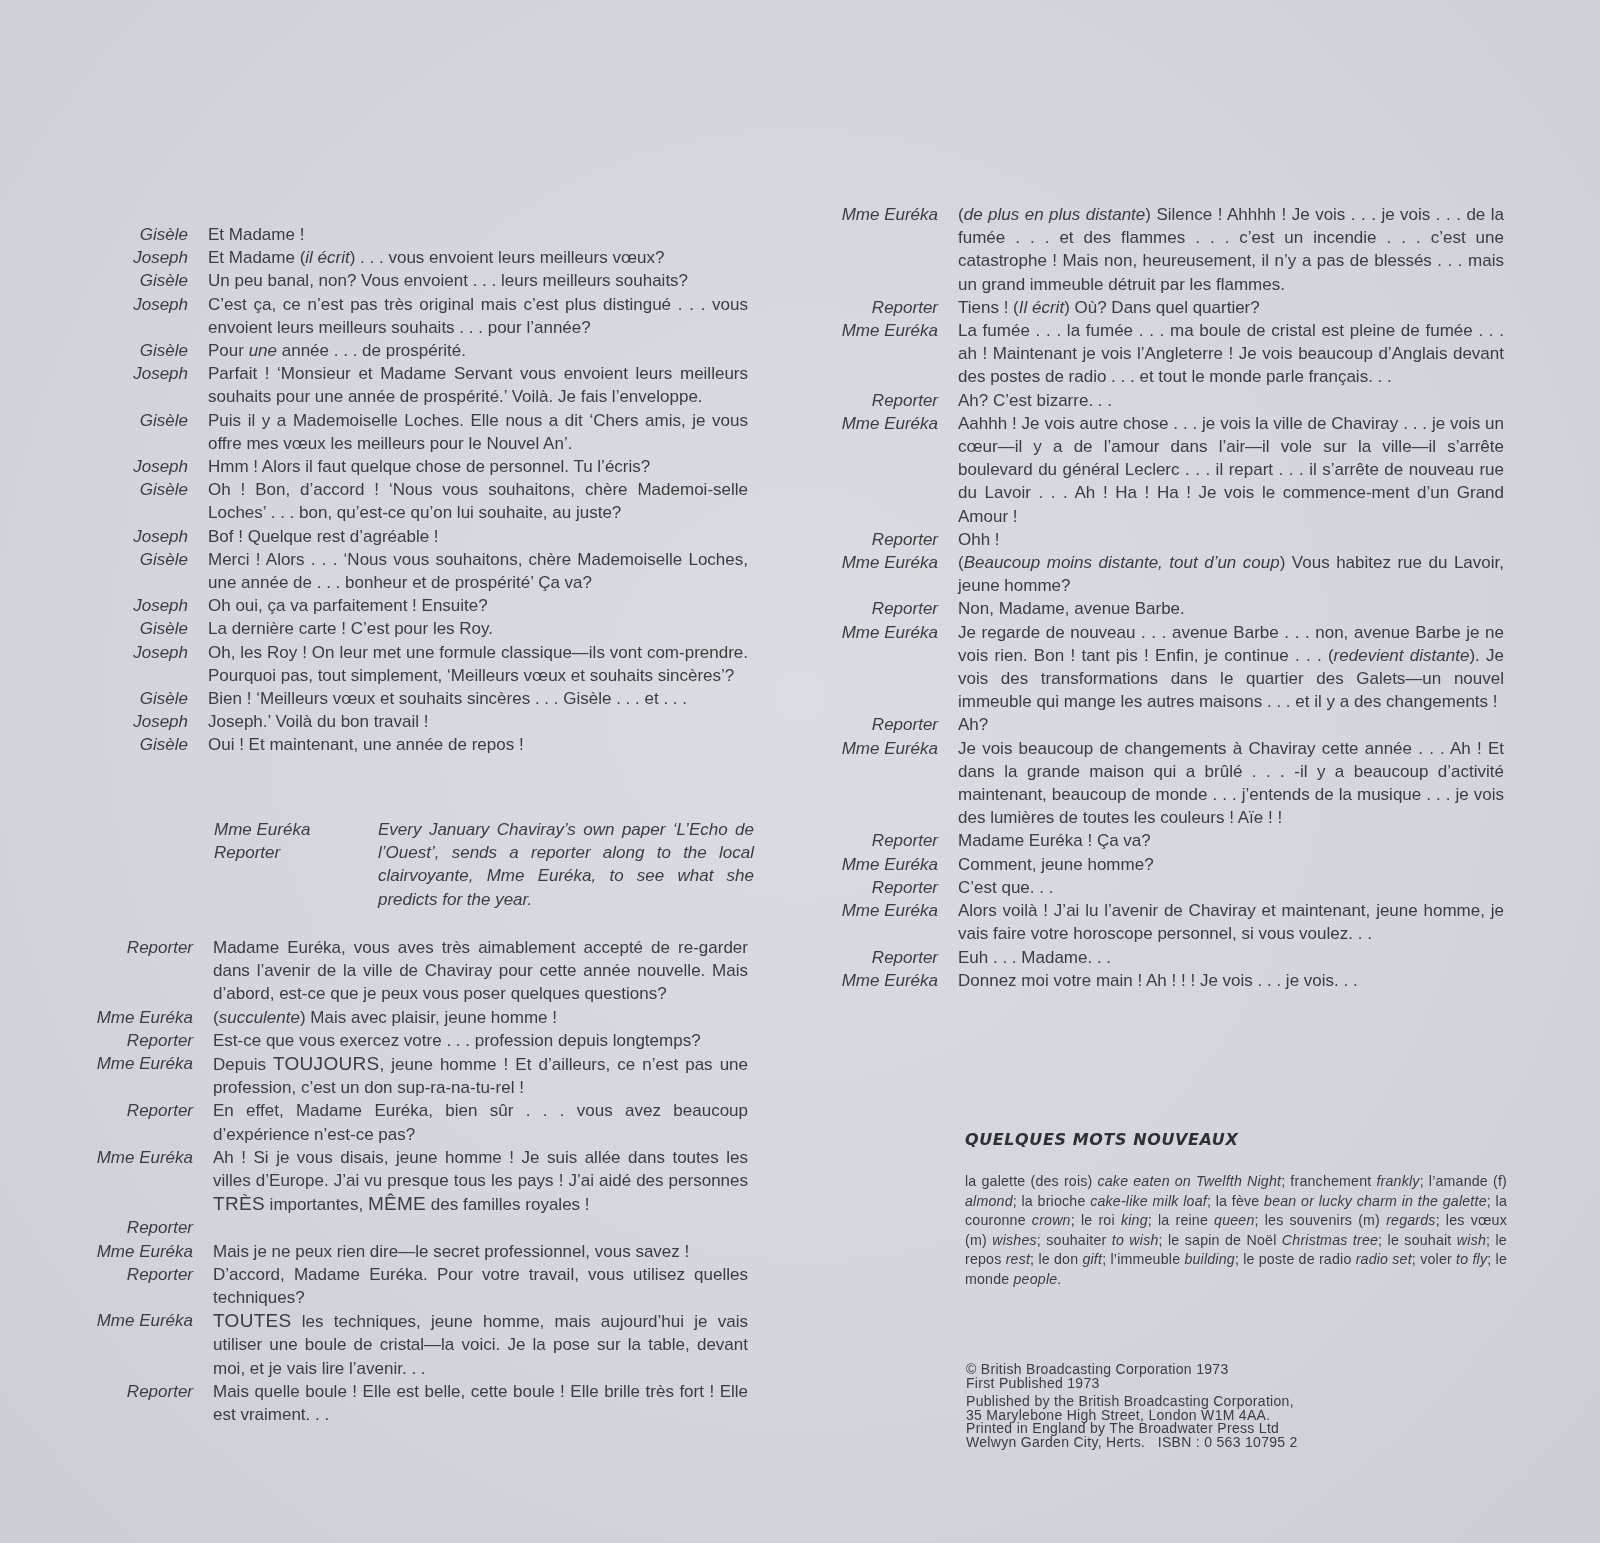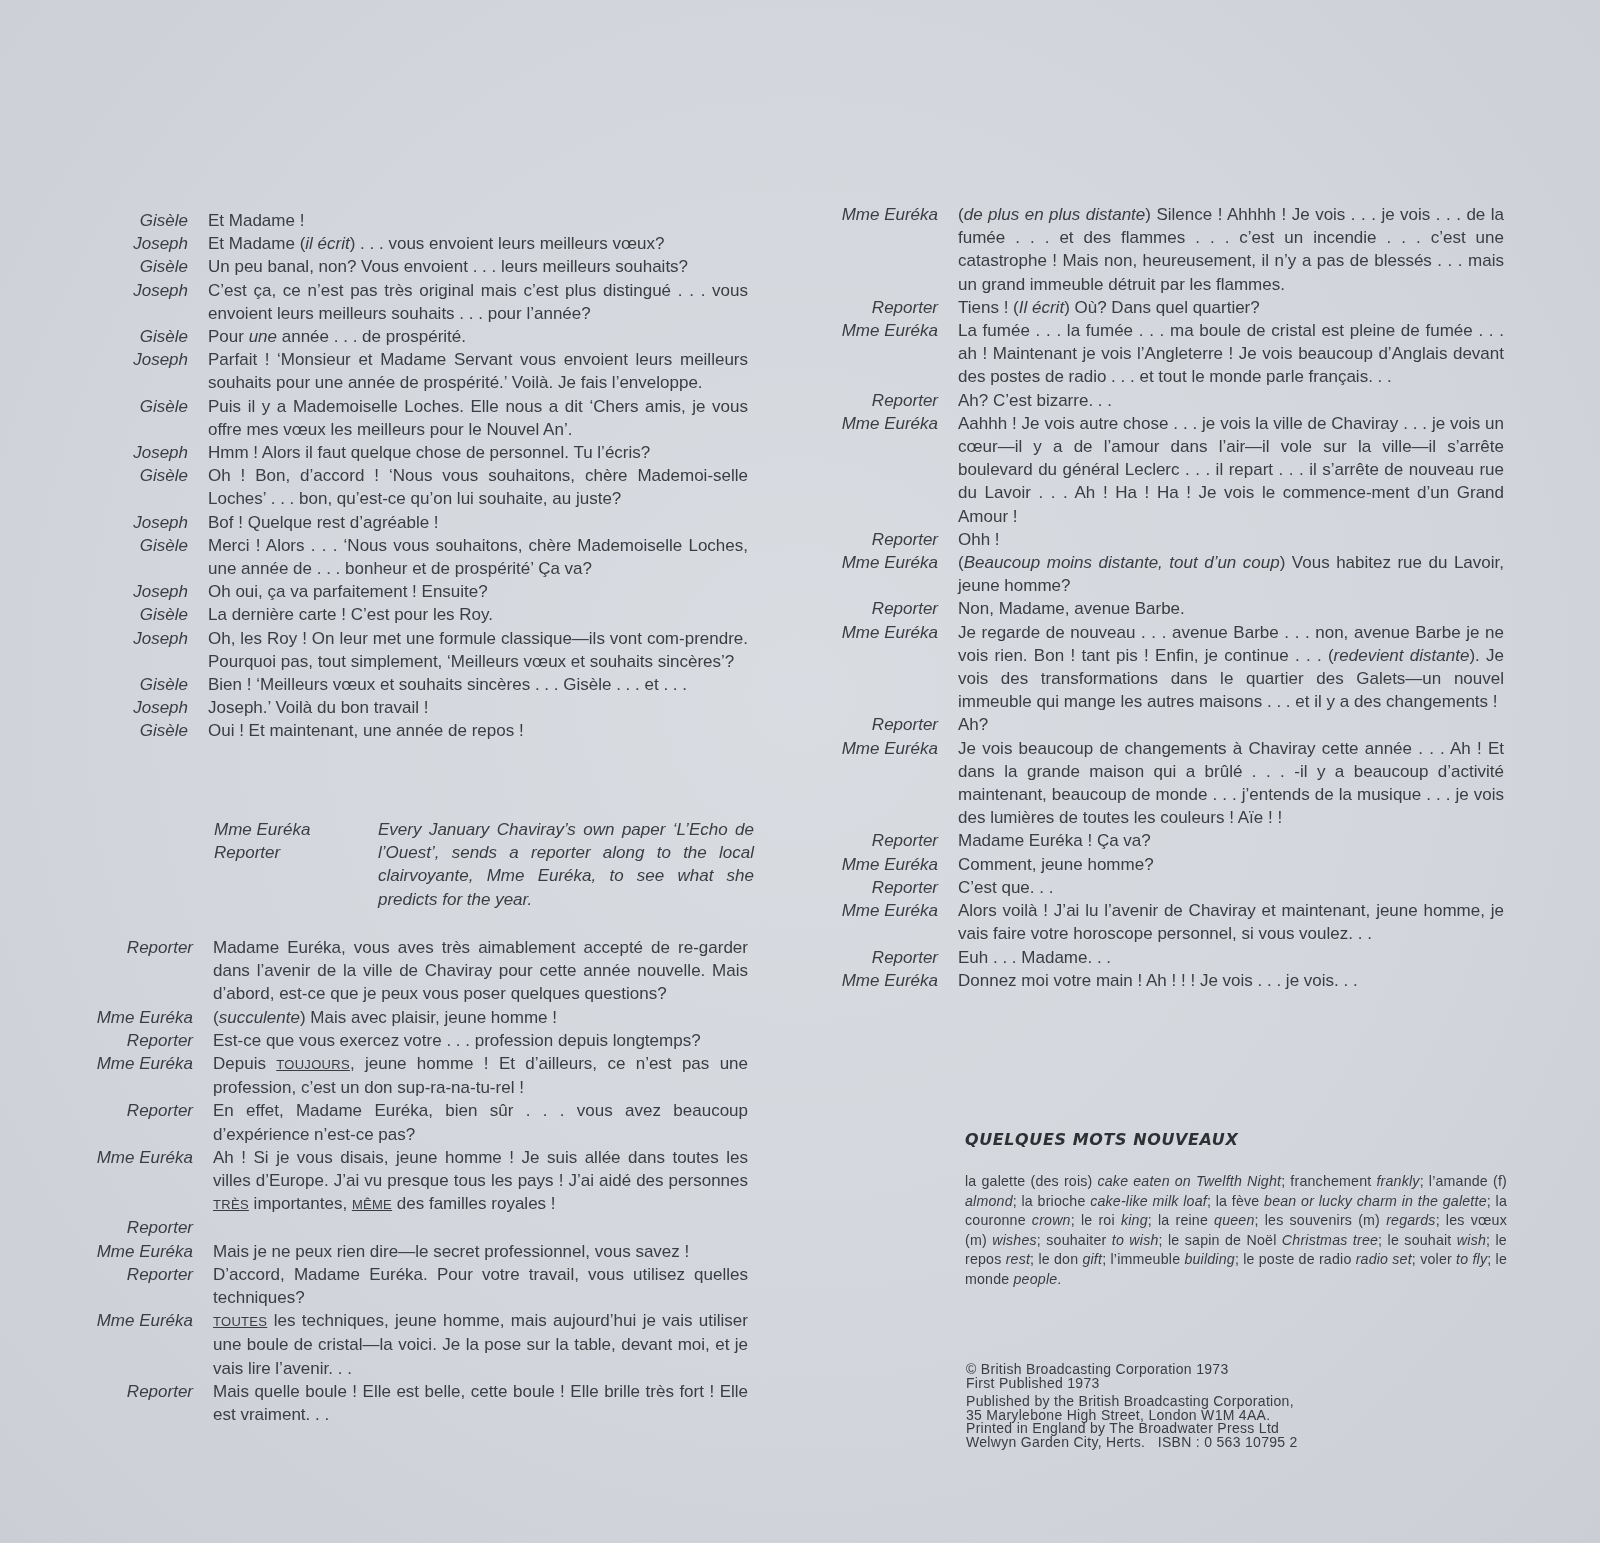--- a/index.html
+++ b/index.html
@@ -5,36 +5,36 @@
   html, body { margin: 0; padding: 0; }
   body {
     width: 1600px; height: 1543px;
     background: #d3d6dc;
     background-image: radial-gradient(ellipse at 50% 45%, #d9dce1 0%, #d2d5db 60%, #cbced4 100%);
     color: #3b3d40;
     font-family: "Liberation Sans", sans-serif;
     position: relative; overflow: hidden;
   }
   .col { position: absolute; }
-  #left-col { left: 0; top: 209px; width: 760px; }
+  #left-col { left: 0; top: 223px; width: 760px; }
   #right-col { left: 0; top: 203px; width: 1510px; }
   .line {
     display: flex; font-size: 17px; line-height: 23.2px;
   }
   .speaker {
     font-style: italic; text-align: right; flex: 0 0 auto; padding-right: 20px;
     box-sizing: border-box; white-space: nowrap;
   }
   #left-col .speaker { width: 208px; }
   #left-col .speech { width: 540px; }
   #right-col .speaker { width: 958px; }
   #right-col .speech { width: 546px; }
   .speech { text-align: justify; text-align-last: left; }
   .speech i { font-style: italic; }
-  .sc { font-variant: small-caps; font-size: 13px; letter-spacing: 0.3px; text-decoration: underline; }
+  .sc { font-variant: small-caps; font-size: 19px; letter-spacing: 0.3px; }
 
   #intro {
     position: absolute; left: 214px; top: 818px; width: 540px;
     display: flex; font-size: 17px; line-height: 23.2px; font-style: italic;
   }
   #intro .cast { width: 164px; }
   #intro .cast div { white-space: nowrap; }
   #intro .blurb { width: 376px; text-align: justify; text-align-last: left; }
 
   #left-col2 { left: 0; top: 936px; width: 760px; }

